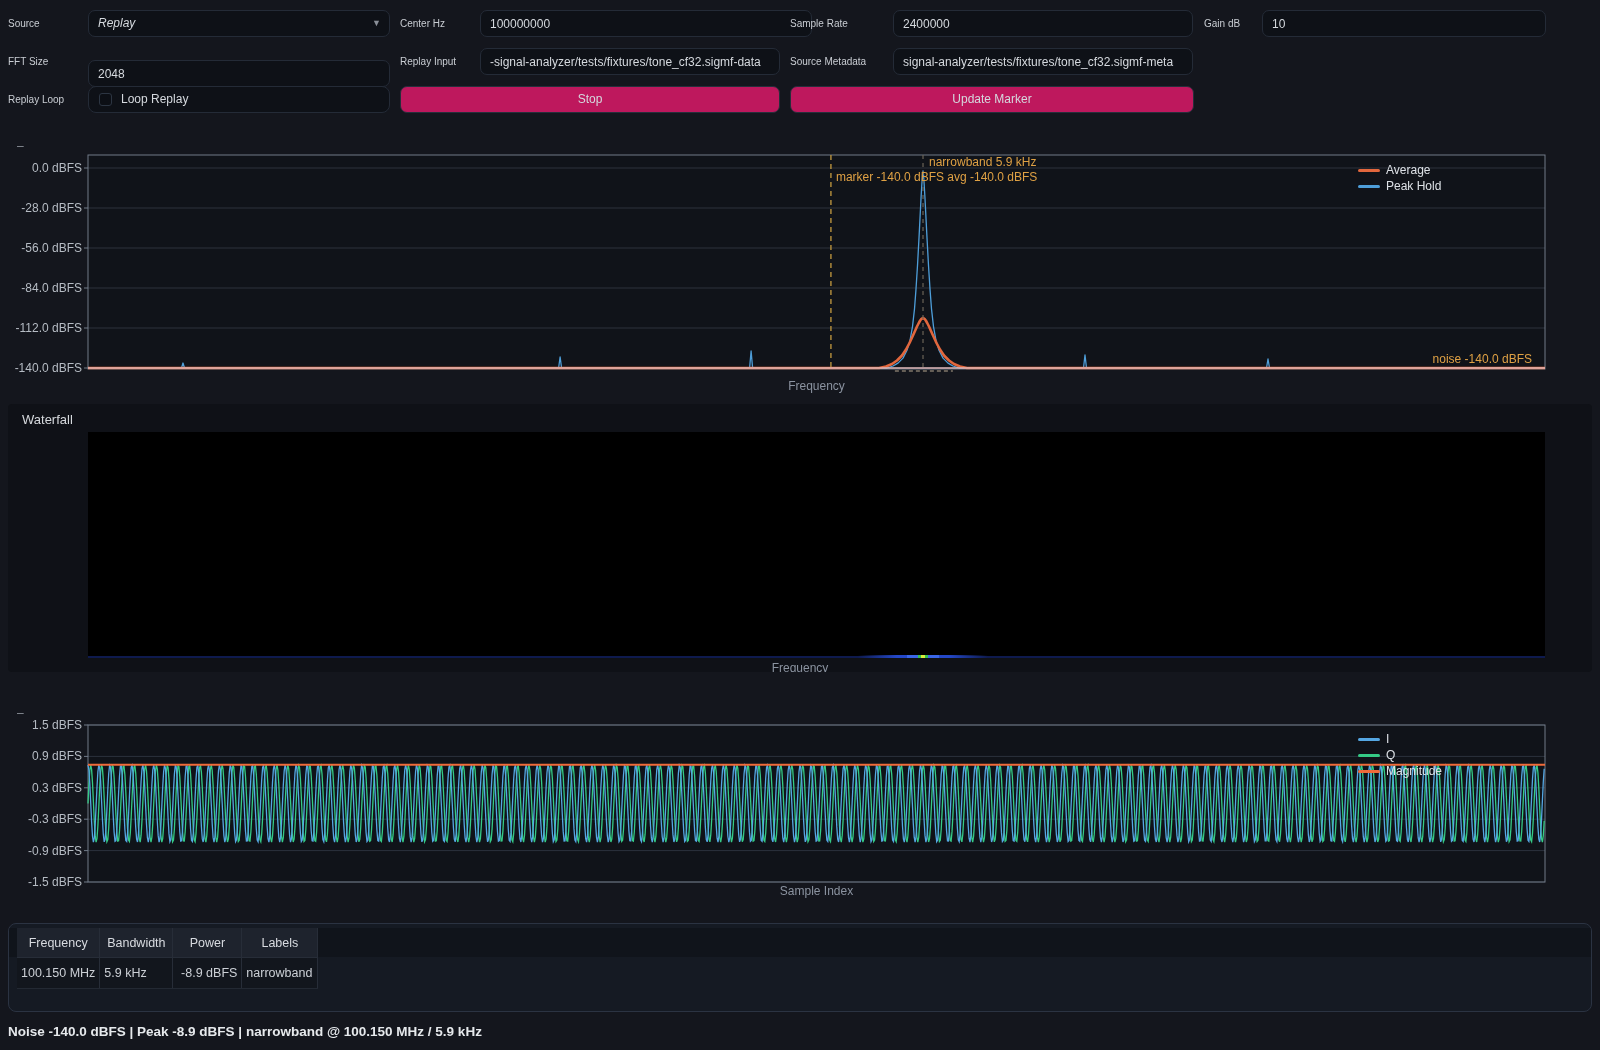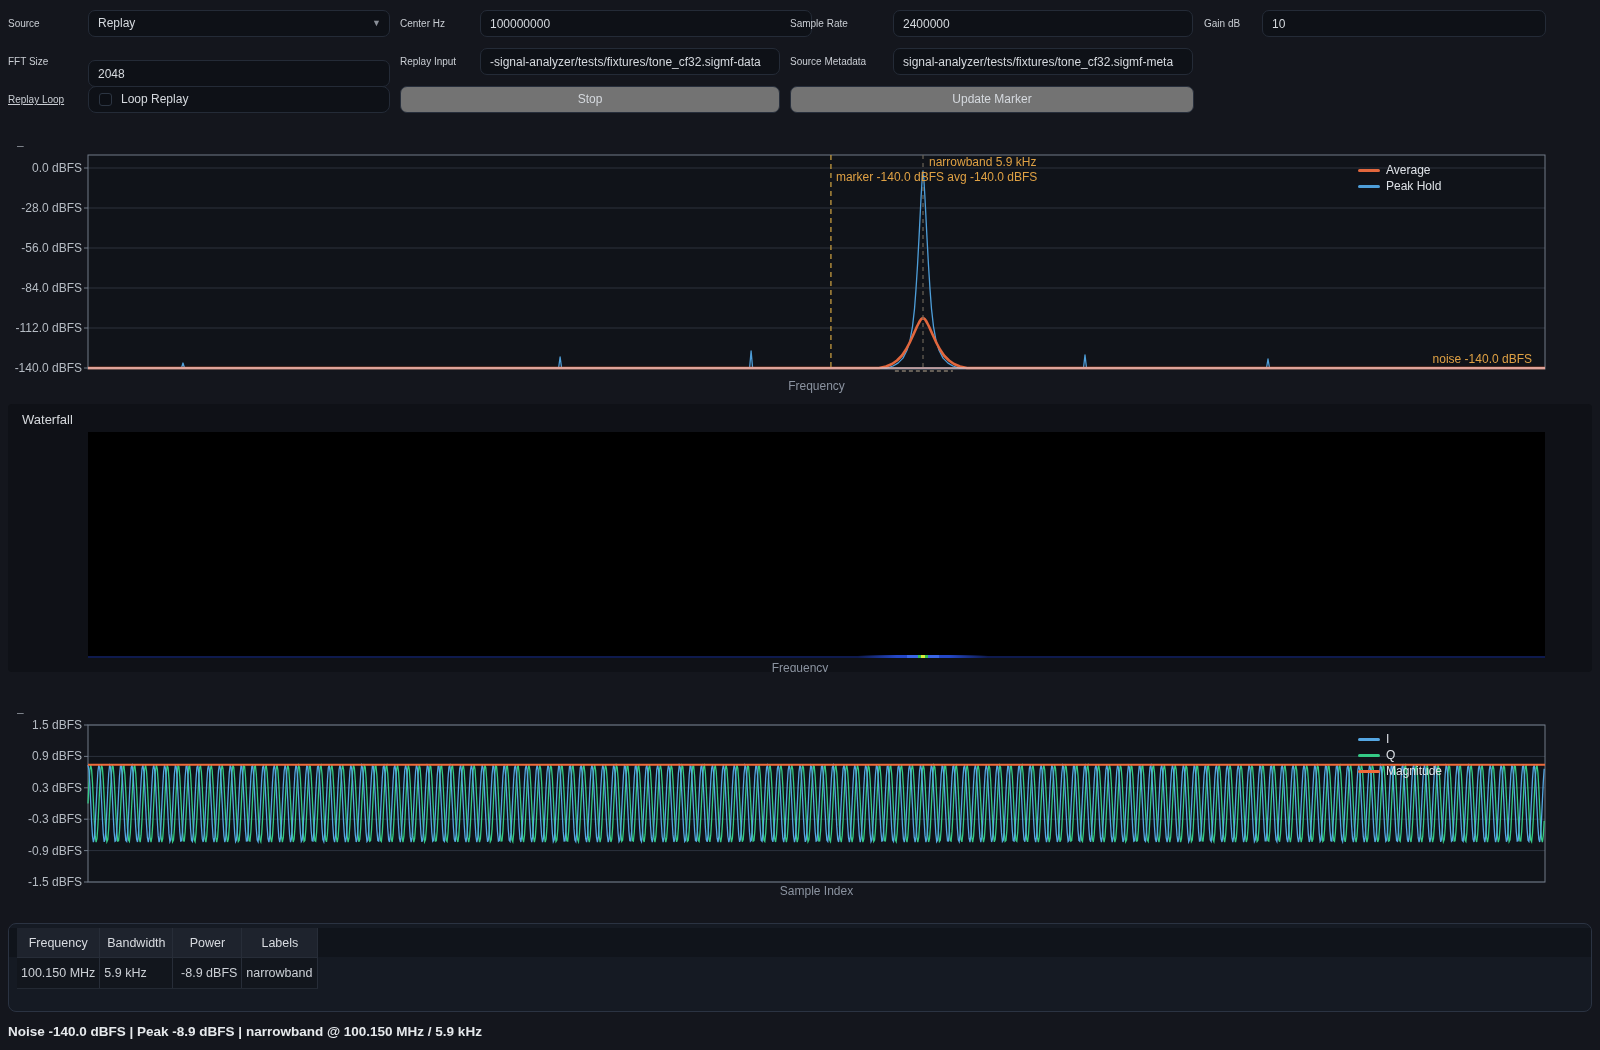--- a/index.html
+++ b/index.html
@@ -5,21 +5,21 @@
   html,body{margin:0;padding:0;background:#14161d;}
   #root{position:relative;width:1600px;height:1050px;overflow:hidden;background:#14161d;
         font-family:"Liberation Sans",sans-serif;color:#ccd1d7;}
   .lbl{position:absolute;height:27px;line-height:27px;font-size:10px;color:#c9cdd3;white-space:nowrap;}
   .field{position:absolute;height:27px;box-sizing:border-box;background:#0e1117;border:1px solid #242b37;
          border-radius:7px;color:#d5d9de;font-size:12px;padding:0 9px;font-family:"Liberation Sans",sans-serif;
          overflow:hidden;white-space:nowrap;}
   input.field{outline:none;}
   .select{line-height:25px;cursor:pointer;}
   .select .chev{position:absolute;right:8px;top:0;color:#8a8f98;font-size:9px;line-height:25px;}
-  .btn{position:absolute;height:27px;line-height:25px;box-sizing:border-box;background:#737373;
+  .btn{position:absolute;height:27px;line-height:25px;box-sizing:border-box;background:#be185d;
        border:1px solid #272e3b;border-radius:7px;color:#d5d9de;font-size:12px;text-align:center;cursor:pointer;}
   .loopbox{position:absolute;height:27px;box-sizing:border-box;background:#0e1117;border:1px solid #242b37;
        border-radius:8px;}
   .checkbox{position:absolute;left:10px;top:6px;width:13px;height:13px;box-sizing:border-box;
        border:1px solid #2c3542;border-radius:3px;background:#0c0f15;cursor:pointer;}
   .loop-label{position:absolute;left:32px;top:0;height:25px;line-height:25px;font-size:12px;color:#d5d9de;}
   svg.chart{position:absolute;left:0;display:block;}
   svg text{font-family:"Liberation Sans",sans-serif;}
   .dash{position:absolute;font-size:12px;color:#8a9098;}
   .legend{position:absolute;display:flex;flex-direction:column;gap:3px;}
@@ -49,39 +49,39 @@
   #status{position:absolute;left:8px;top:1024px;font-size:13.5px;font-weight:700;color:#e6e9ec;white-space:nowrap;}
 </style>
 </head>
 <body>
 
 <div id="root">
 
   <div>
 
     <div class="lbl" style="left:8px;top:10px;">Source</div>
-    <div class="field select" style="left:88px;top:10px;width:302px;">
+    <div class="field select" style="left:88px;top:10px;width:302px;font-style:italic;">
       <span>Replay</span>
       <span class="chev">▼</span>
     </div>
     <div class="lbl" style="left:400px;top:10px;">Center Hz</div>
     <input class="field" style="left: 480px; top: 10px; width: 332px;" value="100000000">
     <div class="lbl" style="left:790px;top:10px;">Sample Rate</div>
     <input class="field" style="left: 893px; top: 10px; width: 300px;" value="2400000">
     <div class="lbl" style="left:1204px;top:10px;">Gain dB</div>
     <input class="field" style="left: 1262px; top: 10px; width: 284px;" value="10">
 
     <div class="lbl" style="left:8px;top:48px;">FFT Size</div>
     <input class="field" style="left: 88px; top: 48px; width: 302px; margin-top: 12px;" value="2048">
     <div class="lbl" style="left:400px;top:48px;">Replay Input</div>
     <input class="field" style="left: 480px; top: 48px; width: 300px;" value="-signal-analyzer/tests/fixtures/tone_cf32.sigmf-data">
     <div class="lbl" style="left:790px;top:48px;">Source Metadata</div>
     <input class="field" style="left: 893px; top: 48px; width: 300px;" value="signal-analyzer/tests/fixtures/tone_cf32.sigmf-meta">
 
-    <div class="lbl" style="left:8px;top:86px;text-decoration:underline;">Replay Loop</div>
+    <div class="lbl" style="left:8px;top:86px;">Replay Loop</div>
     <div class="loopbox" style="left:88px;top:86px;width:302px;">
       <span class="checkbox"></span>
       <span class="loop-label">Loop Replay</span>
     </div>
     <div class="btn" style="left:400px;top:86px;width:380px;">Stop</div>
     <div class="btn" style="left:790px;top:86px;width:404px;">Update Marker</div>
   </div>
 
   <div class="dash" style="left:17px;top:139px;">–</div>
   <svg class="chart" id="spectrum-svg" style="top:140px;" width="1600" height="260">

